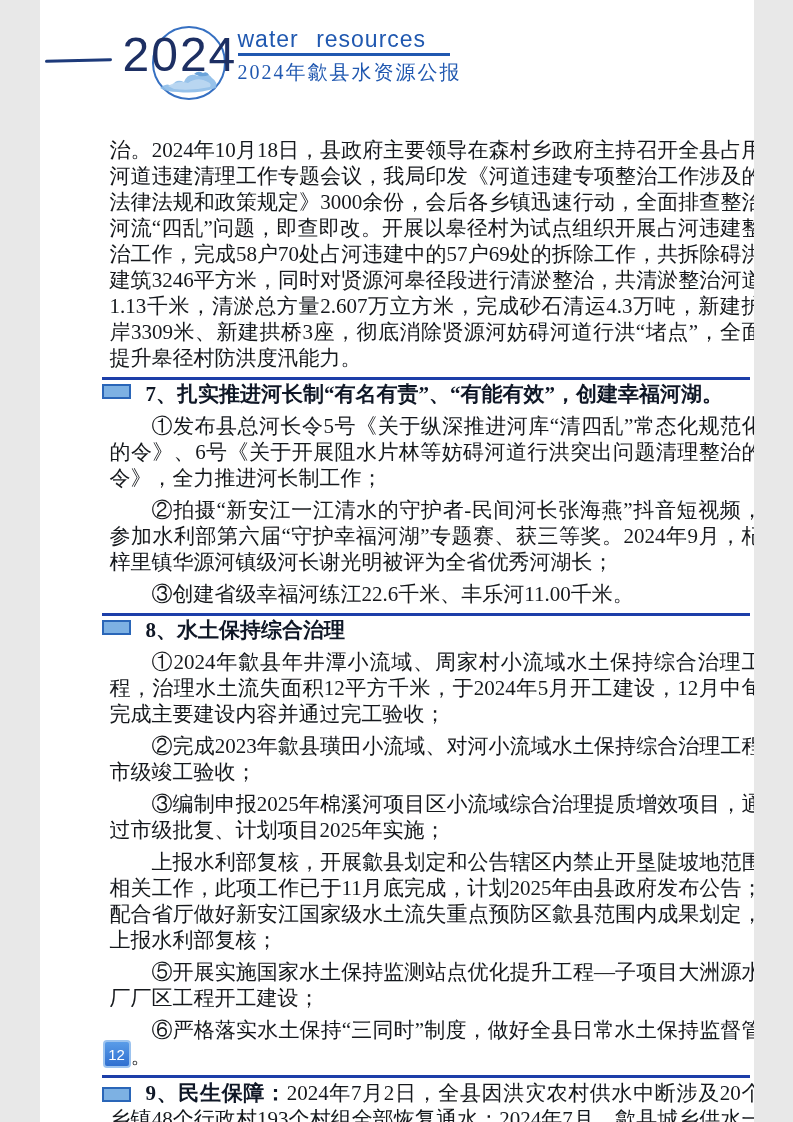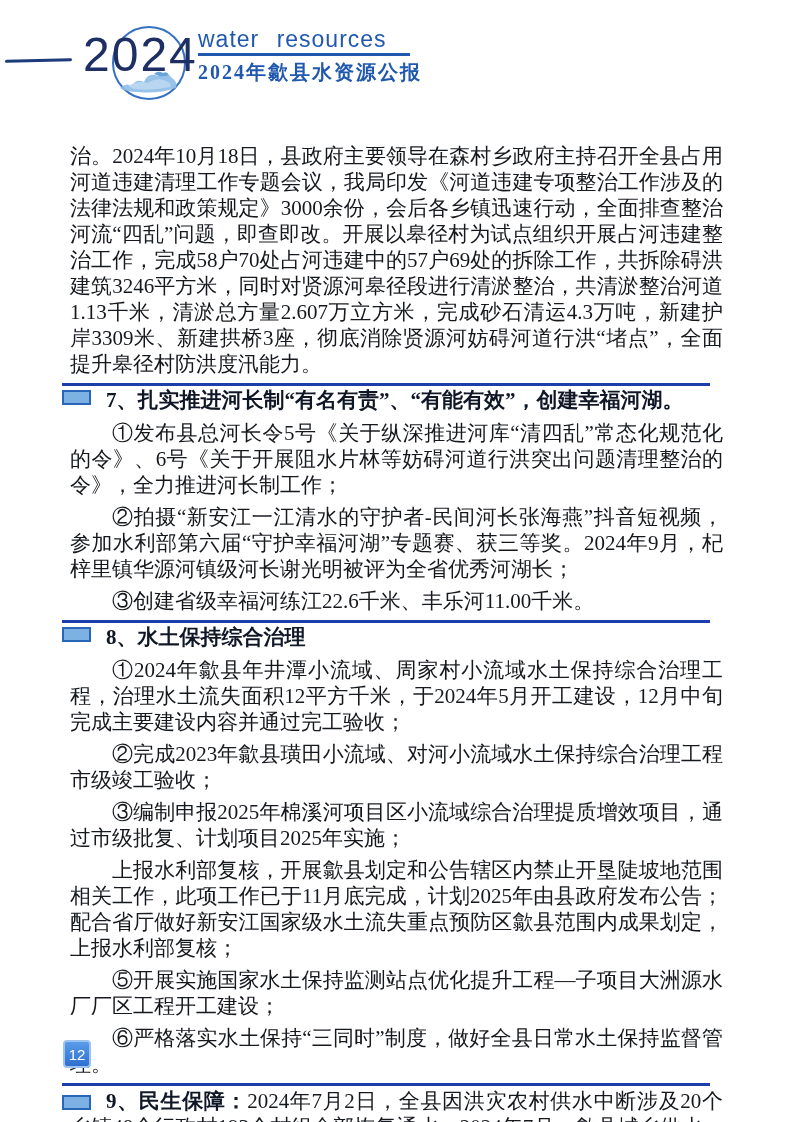--- a/index.html
+++ b/index.html
@@ -1,18 +1,18 @@
 <!DOCTYPE html>
 <html lang="zh"><head>
 <meta charset="utf-8">
 <style>
   html,body{margin:0;padding:0;background:#e8e8e8;}
   .page{
     position:relative;
-    width:793px;height:1122px;
+    width:714px;height:1122px;
     margin:0 auto;
     background:#ffffff;
     font-family:"Liberation Serif","DejaVu Serif",serif;
     color:#15181c;
     overflow:hidden;
   }
 
   
   .hdr{position:absolute;left:0;top:0;width:793px;height:115px;}
   .hdr-dash{
@@ -32,30 +32,30 @@
   }
   .hdr-splash{position:absolute;left:4px;top:36px;width:62px;height:30px;}
   .hdr-right{position:absolute;left:198px;top:27px;width:300px;}
   .hdr-en{
     font-family:"Liberation Sans","DejaVu Sans",sans-serif;
     font-size:23px;line-height:24px;color:#2058b0;
     letter-spacing:1px;word-spacing:10px;
   }
   .hdr-rule{width:212px;height:3px;background:#2058b0;margin:2px 0 4px 0;}
   .hdr-zh{
-    font-size:20px;line-height:24px;color:#2058b0;font-weight:bold;
+    font-size:20px;line-height:24px;color:#2058b0;font-weight:normal;
     letter-spacing:2px;
   }
 
   
   .body{
     position:absolute;left:70px;top:137px;width:653px;
     font-size:21px;line-height:26px;text-align:justify;
   }
-  .para{margin:6px 0 6px 0;text-indent:2em;}
+  .para{margin:0 0 6px 0;text-indent:2em;}
   .lead{text-indent:0;}
 
   .section{margin-top:4px;}
   .section-rule{height:3px;background:#1c3ea9;margin-left:-8px;width:648px;}
   .section-heading-row{position:relative;padding-left:36px;margin:0 0 5px 0;}
   .bullet-square{
     position:absolute;left:-8px;top:4px;width:29px;height:15px;
     background:#7db1e3;border:2px solid #2a66b8;box-sizing:border-box;
     display:inline-block;
   }

